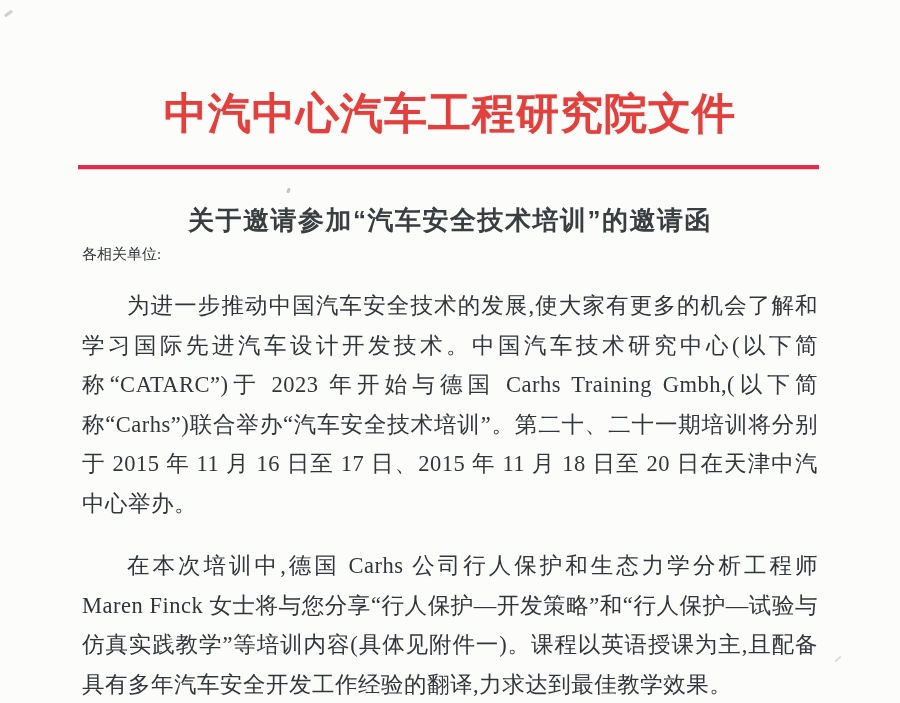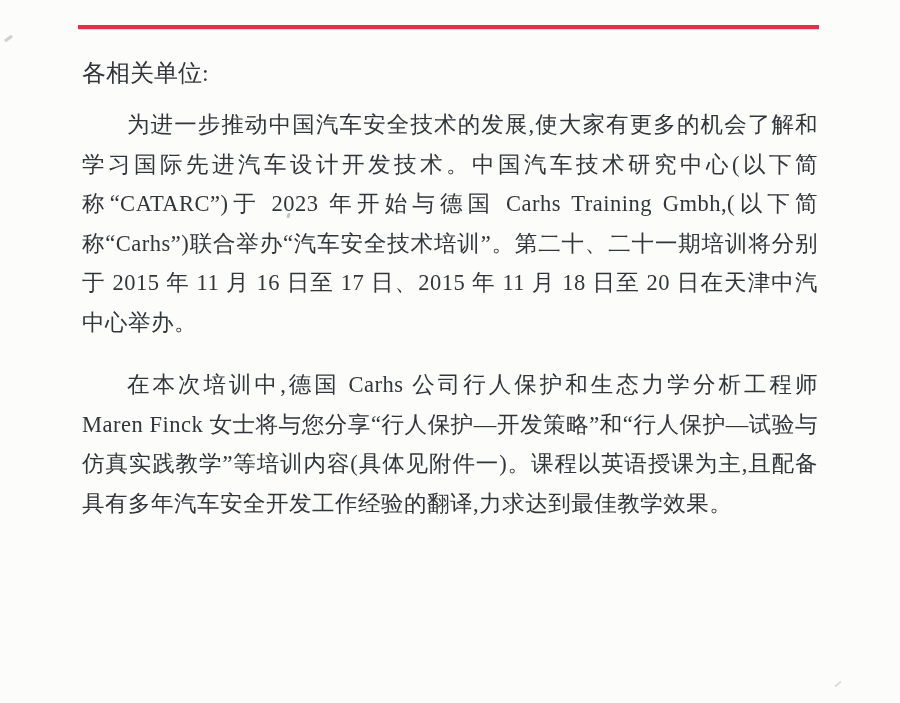--- a/index.html
+++ b/index.html
@@ -38,22 +38,21 @@
     margin-top: 33px;
     text-align: center;
     font-size: 26px;
     line-height: 36px;
     font-weight: bold;
     letter-spacing: 1.5px;
     color: #3a3e40;
     font-family: "Liberation Sans", "DejaVu Sans", sans-serif;
   }
   .salutation {
-    margin-top: 28px;
-    font-size: 24px;
+    font-size: 15px;
     line-height: 32px;
     color: var(--text-dark, #32353a);
   }
   .para {
     font-size: 22.5px;
     line-height: 39.5px;
     text-indent: 2em;
     text-align: justify;
     letter-spacing: 0.5px;
     color: var(--text-dark, #32353a);
@@ -86,25 +85,27 @@
     opacity: 0.6;
   }
 </style>
 </head>
 <body>
 
 <div class="page">
 
   <div class="artifact artifact-tl"></div>
 
+  <h1 class="doc-title">中汽中心汽车工程研究院文件</h1>
 
   <div class="divider"></div>
 
   <div class="artifact artifact-speck"></div>
 
+  <h2 class="subject">关于邀请参加“汽车安全技术培训”的邀请函</h2>
 
   <p class="salutation">各相关单位:</p>
 
   <p class="para para-1">为进一步推动中国汽车安全技术的发展,使大家有更多的机会了解和学习国际先进汽车设计开发技术。中国汽车技术研究中心(以下简称“CATARC”)于 2023 年开始与德国 Carhs Training Gmbh,(以下简称“Carhs”)联合举办“汽车安全技术培训”。第二十、二十一期培训将分别于 2015 年 11 月 16 日至 17 日、2015 年 11 月 18 日至 20 日在天津中汽中心举办。</p>
 
   <p class="para para-2">在本次培训中,德国 Carhs 公司行人保护和生态力学分析工程师 Maren Finck 女士将与您分享“行人保护—开发策略”和“行人保护—试验与仿真实践教学”等培训内容(具体见附件一)。课程以英语授课为主,且配备具有多年汽车安全开发工作经验的翻译,力求达到最佳教学效果。</p>
 
   <div class="artifact artifact-right"></div>
 
 </div>

